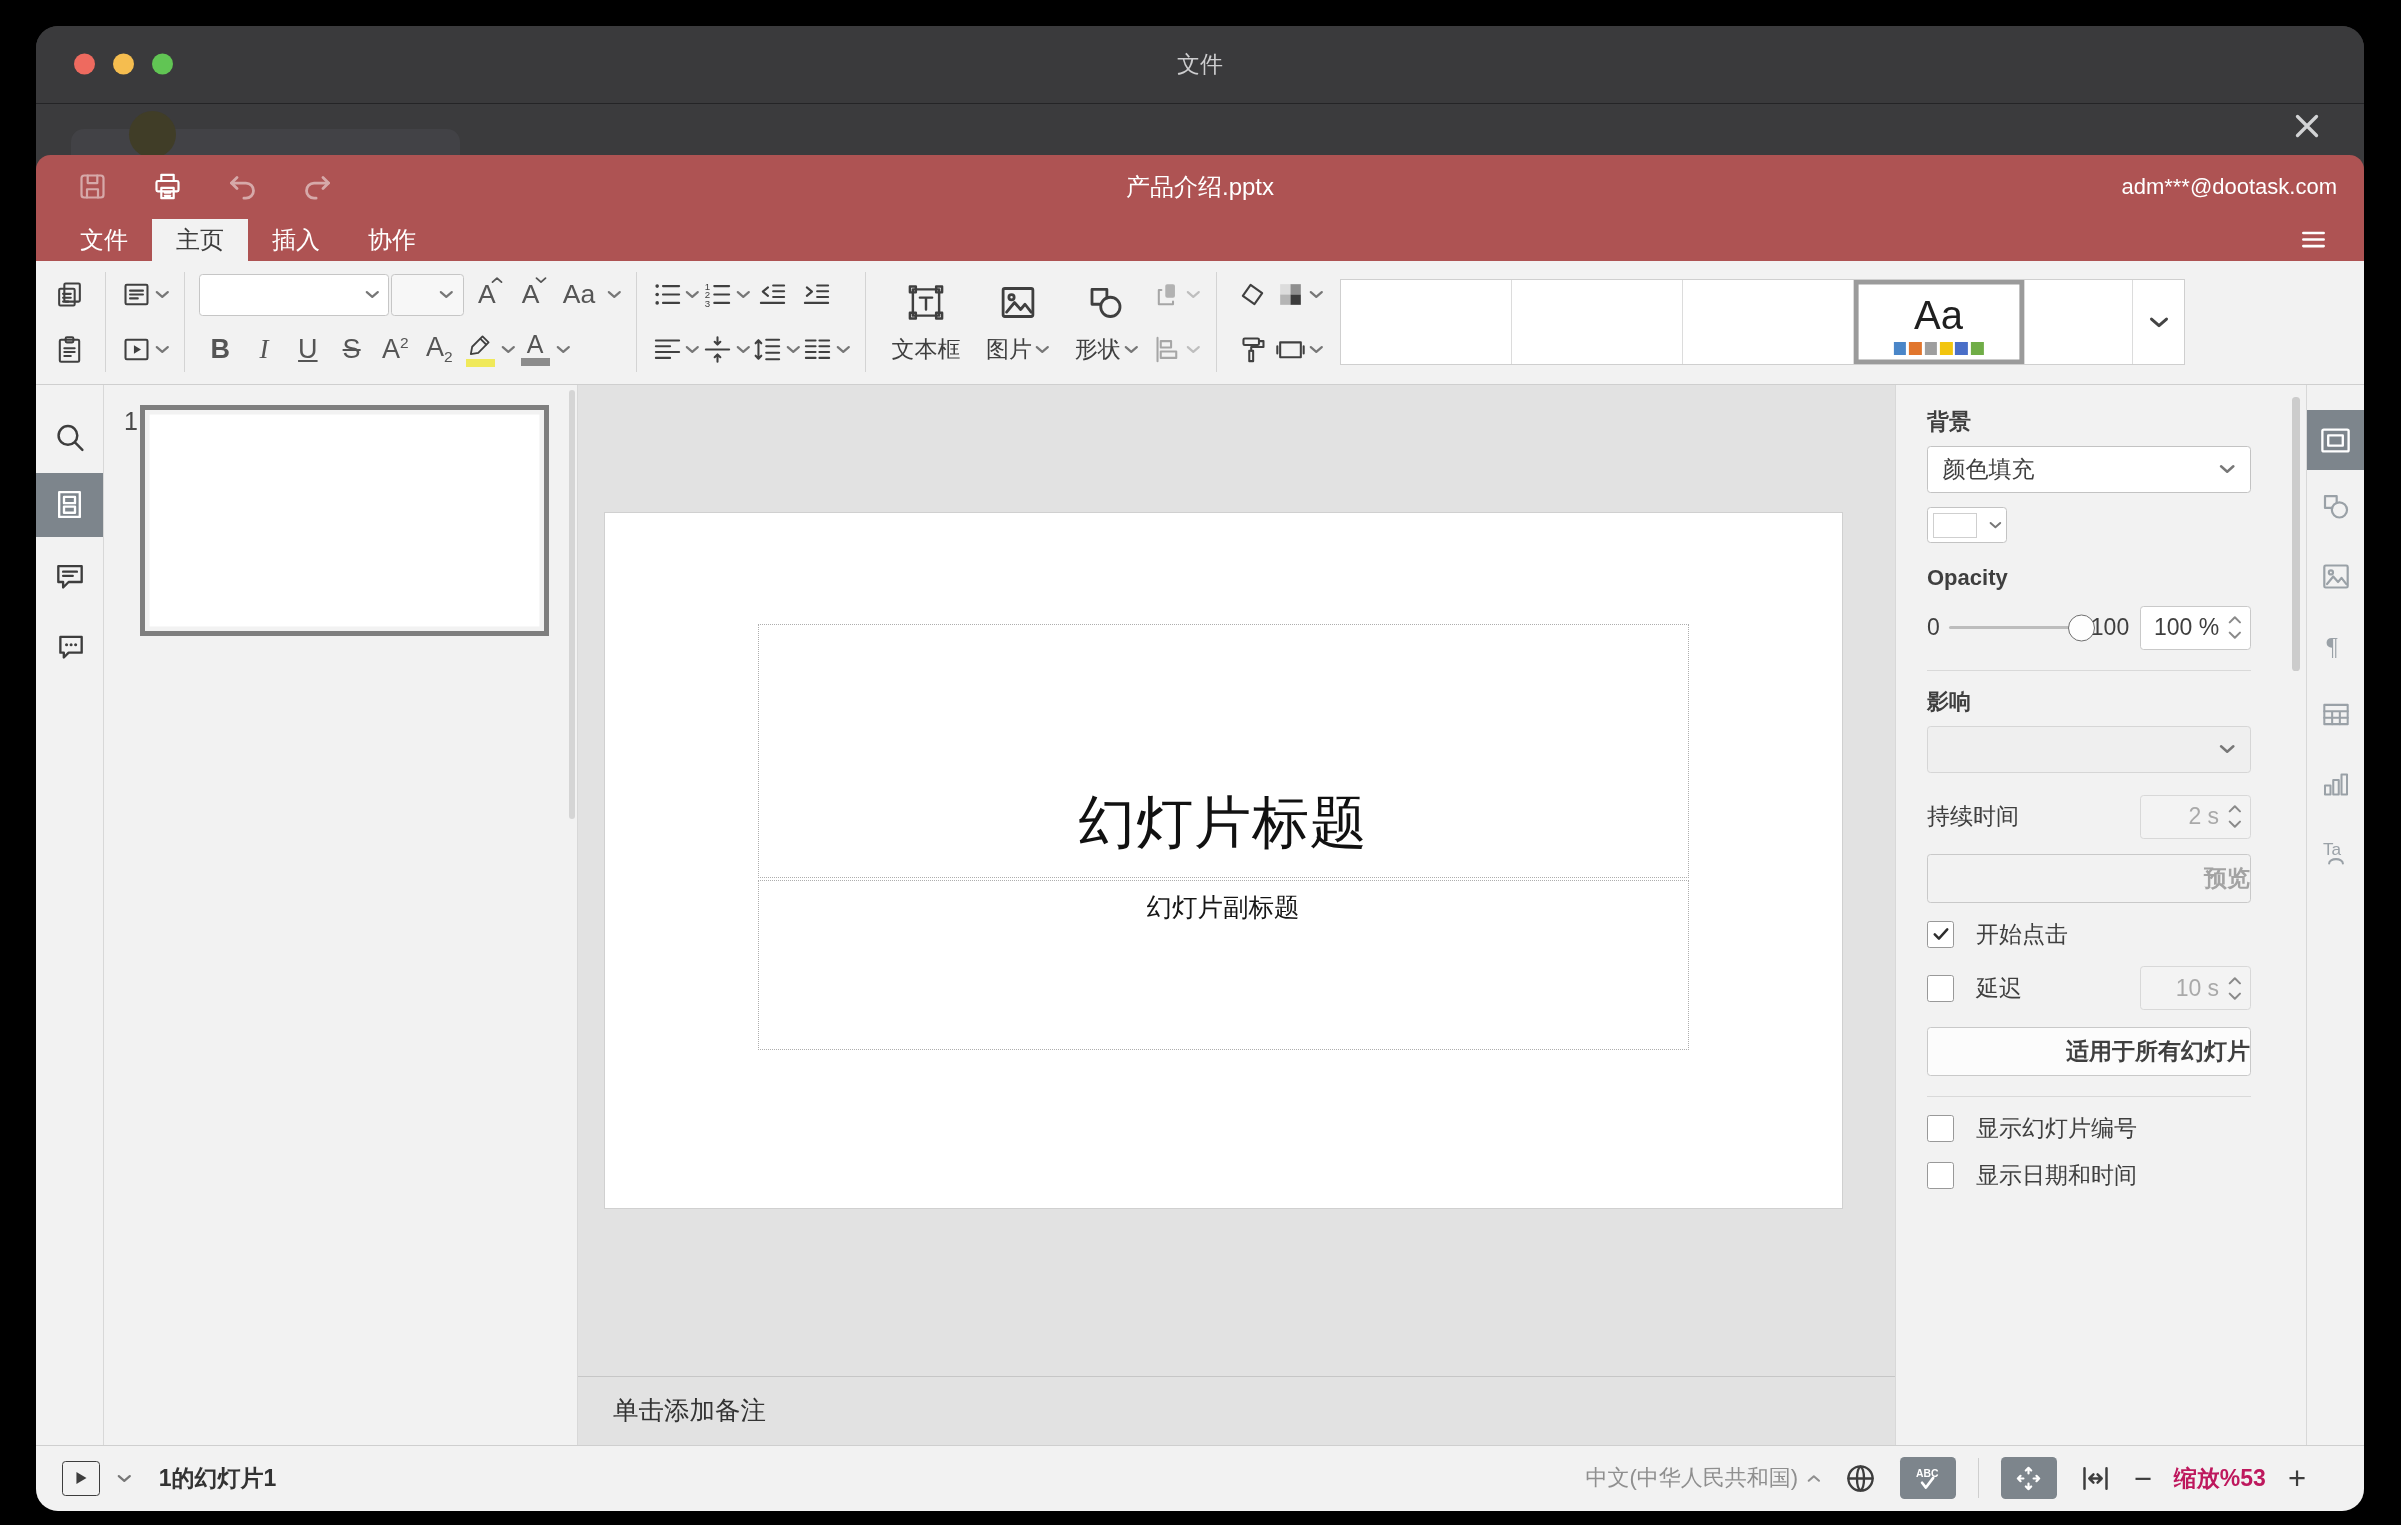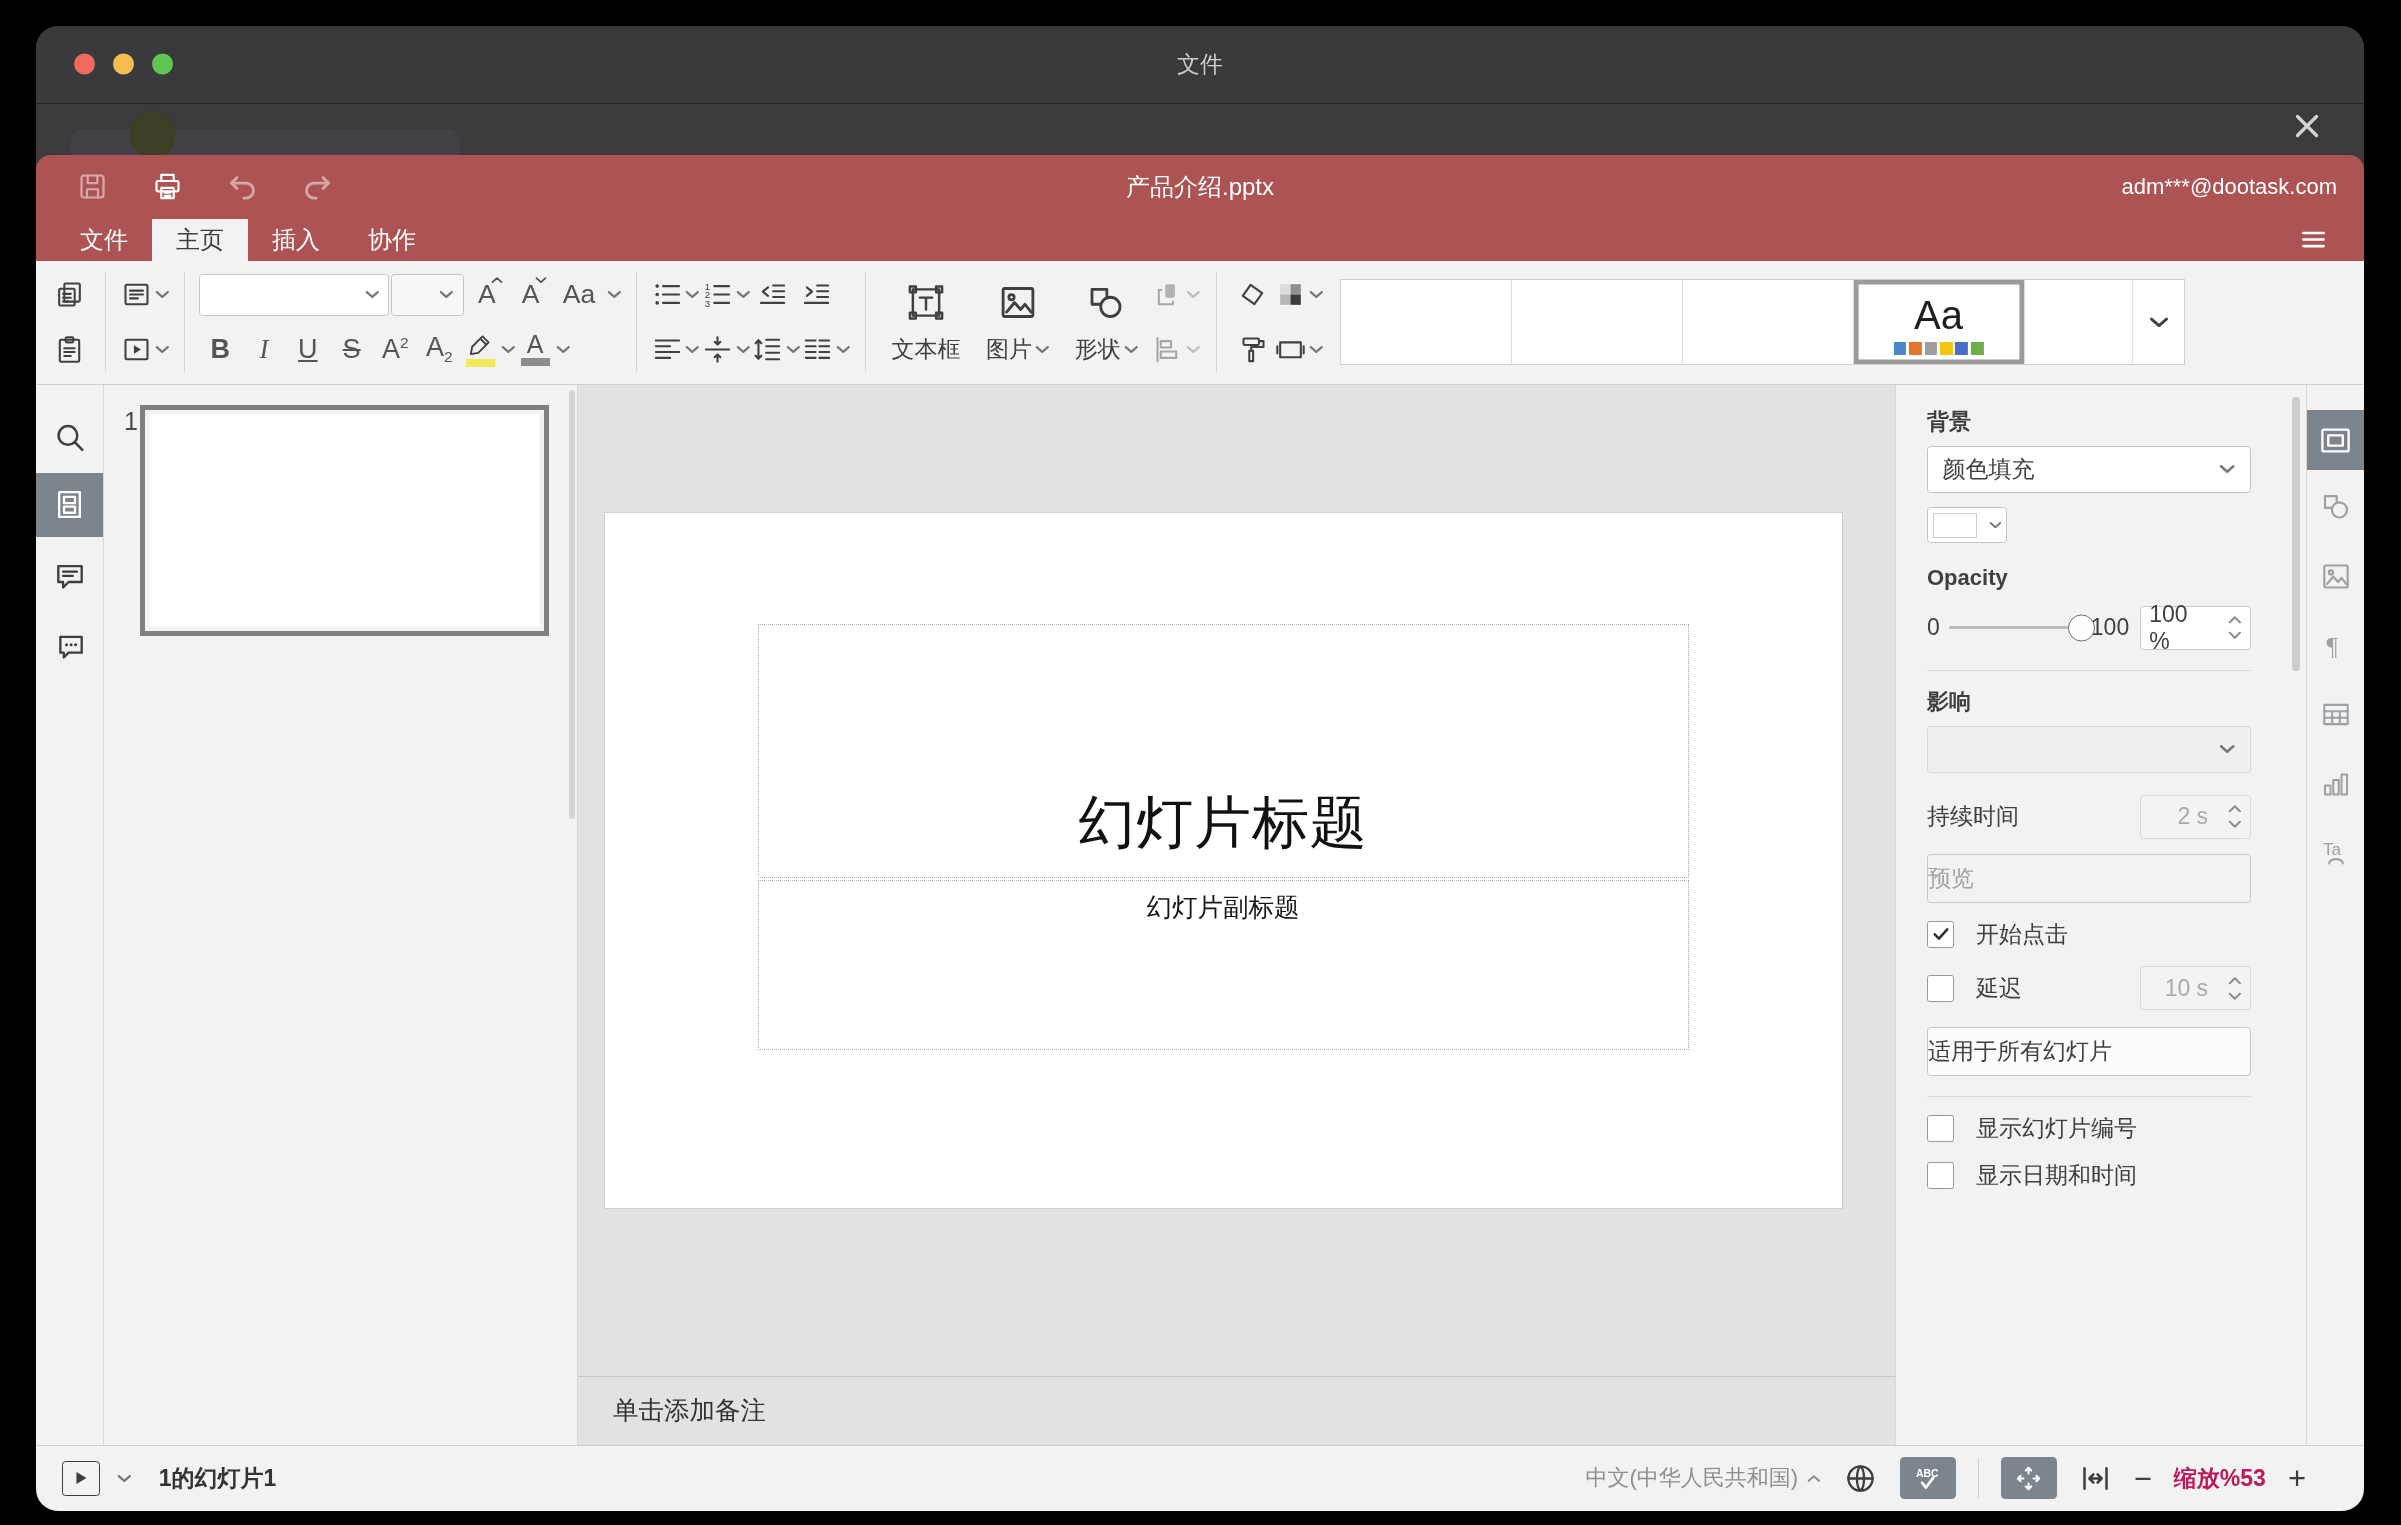--- a/index.html
+++ b/index.html
@@ -103,26 +103,26 @@
 .pselect{height:47px;background:#fff;border:0.9px solid #c3c3c3;border-radius:3.6px;display:flex;align-items:center;padding:0 14.6px;margin-bottom:14.6px;cursor:pointer;}
 .pselect .chev{margin-left:auto;width:16.4px;height:10px;}
 .pselect.disabled{background:#efefef;border-color:#d6d6d6;color:#b0b0b0;cursor:default;}
 .colorbtn{width:80px;height:36px;border:0.9px solid #c3c3c3;border-radius:3.6px;background:#fff;display:flex;margin:1.8px 0 22px;cursor:pointer;}
 .cwell{flex:1;margin:4.6px;border:0.9px solid #cfcfcf;background:#fff;}
 .cchev{width:24px;display:flex;align-items:center;justify-content:center;}
 .cchev .chev{width:12.8px;height:8.2px;}
 .oprow{display:flex;align-items:center;gap:9px;margin:14.6px 0 3.6px;}
 .track{width:133px;height:3.6px;background:#bdbdbd;border-radius:1.8px;position:relative;flex:none;}
 .sthumb{position:absolute;right:-13.7px;top:50%;transform:translateY(-50%);width:27px;height:27px;border-radius:50%;background:#fefefe;border:1.8px solid #6e6e6e;cursor:grab;}
-.spinbox{width:111px;height:44px;border:0.9px solid #c9c9c9;border-radius:3.6px;background:#fff;display:flex;align-items:center;justify-content:flex-end;padding:0 8.2px;gap:20px;margin-left:auto;cursor:text;}
+.spinbox{width:111px;height:44px;border:0.9px solid #c9c9c9;border-radius:3.6px;background:#fff;display:flex;align-items:center;justify-content:flex-end;padding:0 8.2px;gap:9px;margin-left:auto;cursor:text;}
 .spinbox.disabled{color:#a9a9a9;background:#f3f3f3;border-color:#d8d8d8;cursor:default;}
 .updown{width:13.7px;height:31px;color:#8a8a8a;flex:none;}
 .pdiv{height:0.9px;background:#d9d9d9;margin:20px 0 16.4px;}
 .rowflex{display:flex;align-items:center;margin-bottom:14.6px;}
-.pbtn{height:49px;border:0.9px solid #c9c9c9;border-radius:3.6px;background:#fcfcfc;display:flex;align-items:center;justify-content:flex-start;cursor:pointer;}
+.pbtn{height:49px;border:0.9px solid #c9c9c9;border-radius:3.6px;background:#fcfcfc;display:flex;align-items:center;justify-content:flex-end;cursor:pointer;font-weight:bold;}
 .pbtn.disabled{color:#a3a3a3;background:#f2f2f2;cursor:default;}
 .chk{display:flex;align-items:center;gap:22px;margin:16.4px 0;cursor:pointer;}
 .box{width:27px;height:27px;background:#fff;border:1.8px solid #999;border-radius:2.7px;display:flex;align-items:center;justify-content:center;color:#2d2d2d;flex:none;}
 .box .ck{width:20px;height:20px;}
 .chk .spinbox{margin-left:auto;}
 .pscroll{position:absolute;right:6.4px;top:12.8px;width:7.3px;height:274px;background:#cccccc;border-radius:3.6px;}
 
 
 .rrail{width:58px;border-left:0.9px solid #d8d8d8;flex:none;position:relative;}
 .ractive{position:absolute;left:0;top:25.5px;width:100%;height:60px;background:#7d858c;color:#fff;display:flex;align-items:center;justify-content:center;cursor:pointer;}

